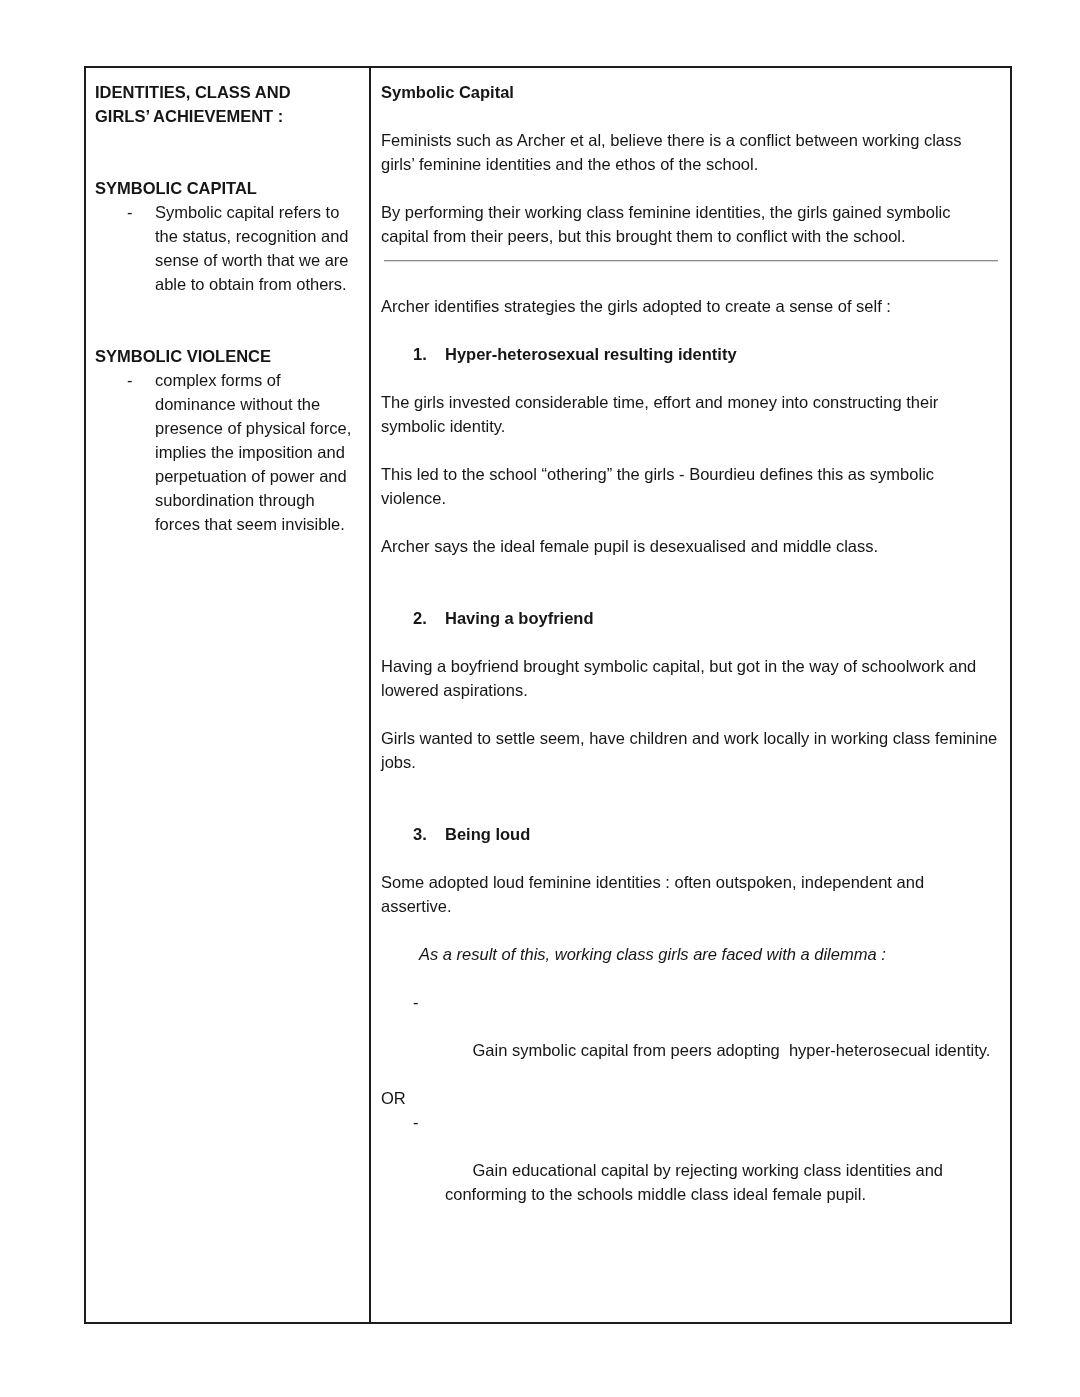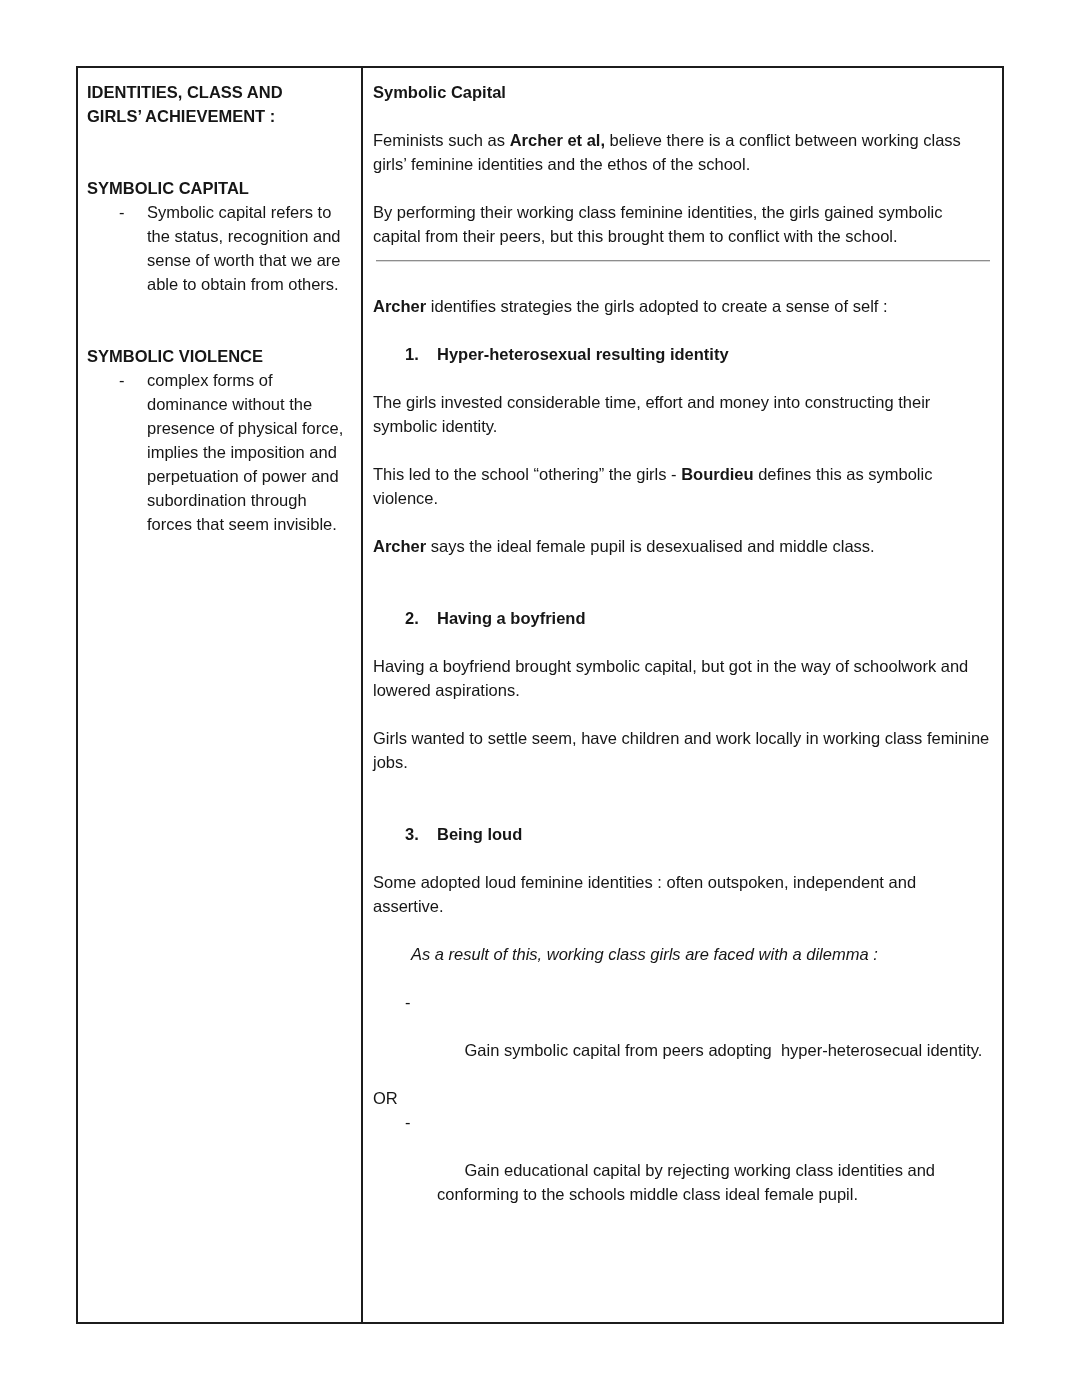--- a/index.html
+++ b/index.html
@@ -3,36 +3,36 @@
 <meta charset="utf-8">
 <style>
   * { margin:0; padding:0; box-sizing:border-box; }
   html,body { background:#ffffff; }
   body {
     width:1080px; height:1397px; position:relative;
     font-family:"Liberation Sans", sans-serif;
     font-size:16.5px; line-height:24px; color:#161616;
   }
   .doc-table {
-    position:absolute; left:76px; top:66px;
+    position:absolute; left:84px; top:66px;
     width:928px; height:1258px;
     border:2px solid #1c1c1c;
     display:flex; overflow:hidden; background:#ffffff;
   }
   .cell-left {
     width:285px; flex:0 0 285px;
     border-right:2px solid #1c1c1c;
     padding:12px 10px 12px 9px;
   }
   .cell-right {
     flex:1 1 auto;
     padding:12px 14px 12px 10px;
   }
   .bold { font-weight:bold; }
-  b { font-weight:bold;text-align:center; }
+  b { font-weight:normal;text-align:center; }
   .p { margin:0 0 24px 0; white-space:pre-wrap; }
   .left-title { font-weight:bold; max-width:222px; margin-bottom:48px; white-space:pre-wrap; }
   .left-heading { font-weight:bold; }
   .hang { position:relative; padding-left:60px; }
   .hang .dash { position:absolute; left:32px; top:0; }
   .left-bullet { margin-bottom:48px; padding-right:6px; }
   .left-bullet-last { margin-bottom:0; }
   .num-item { font-weight:bold; position:relative; padding-left:64px; margin:0 0 24px 0; }
   .num-item .num { position:absolute; left:32px; top:0; }
   .mt-xl { margin-top:48px; }

